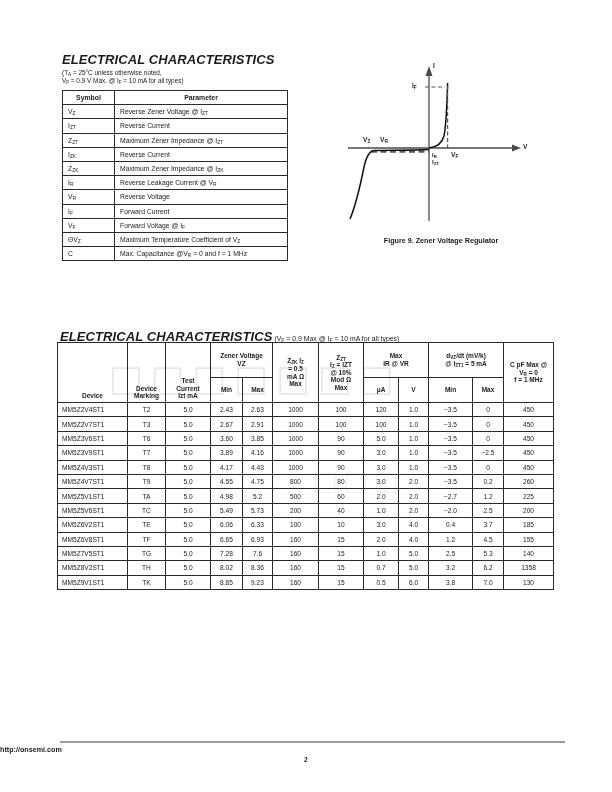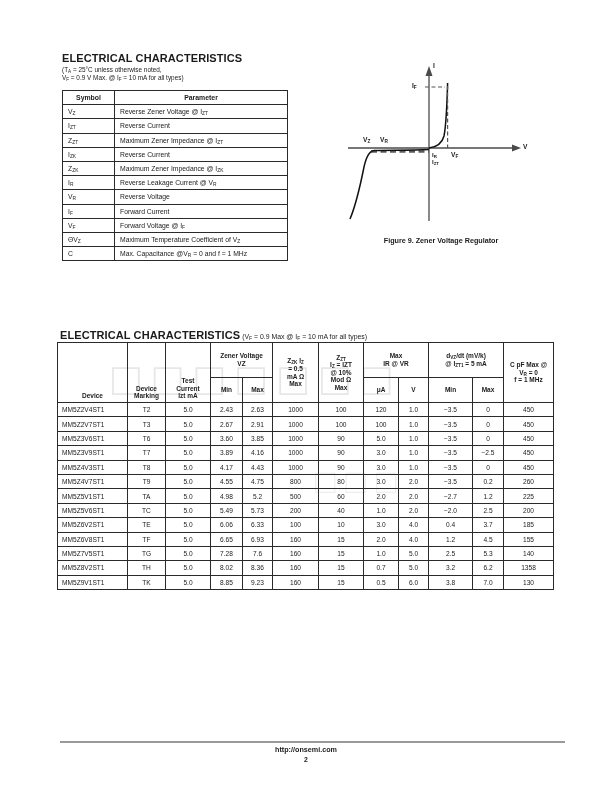--- a/index.html
+++ b/index.html
@@ -7,21 +7,21 @@
   .page{
     position:relative;width:612px;height:792px;background:#ffffff;
     font-family:"Liberation Sans","DejaVu Sans",sans-serif;color:#1b1b1b;
     overflow:hidden;margin:0 auto;box-shadow:0 0 4px rgba(0,0,0,.3);
   }
   sub{font-size:0.72em;vertical-align:-0.28em;line-height:0;}
   .doc-title{
     position:absolute;top:20px;left:0;width:100%;text-align:center;
     font-size:12px;font-weight:bold;letter-spacing:.2px;
   }
-  .sec-heading{font-size:11px;font-weight:bold;letter-spacing:.1px;}
+  .sec-heading{font-size:13px;font-weight:bold;letter-spacing:.1px;font-style:italic;}
   .sec1{position:absolute;left:62px;top:52px;}
   .sec1 .note{font-size:6.4px;line-height:8.2px;margin-top:1.5px;}
   
   table{border-collapse:collapse;}
   .symbol-table{
     position:absolute;left:62px;top:90px;width:226px;
     font-size:6.8px;
   }
   .symbol-table th,.symbol-table td{
     border:1px solid #2a2a2a;height:13.2px;padding:0 0 0 5px;text-align:left;
@@ -50,21 +50,21 @@
   .char-table thead .sub-row th{height:24px;vertical-align:middle;}
   .char-table thead .vbot{vertical-align:bottom;padding-bottom:2px;}
   .char-table tbody td{height:13.4px;}
   .char-table tbody .dev-cell{text-align:left;padding-left:4px;}
   
   .watermark{position:absolute;color:#e7e7e7;pointer-events:none;white-space:nowrap;}
   .wm1{left:112px;top:352px;font-size:46px;letter-spacing:14px;}
   .wm2{left:315px;top:462px;font-size:34px;letter-spacing:10px;color:#efefef;}
   
   .footer-rule{position:absolute;left:60px;top:741px;width:505px;height:2px;background:#9a9a9a;}
-  .footer-url{position:absolute;left:0;top:745px;width:100%;text-align:center;font-size:7.2px;font-weight:bold;}
+  .footer-url{position:absolute;left:0;top:745px;width:100%;font-size:7.2px;font-weight:bold;}
   .footer-page{position:absolute;left:0;top:756px;width:100%;text-align:center;font-size:6.8px;font-weight:bold;}
 </style>
 </head>
 <body>
 
 <div class="page">
 
   <div class="watermark wm1">□□□□□□□</div>
   <div class="watermark wm2">□□□</div>
 

